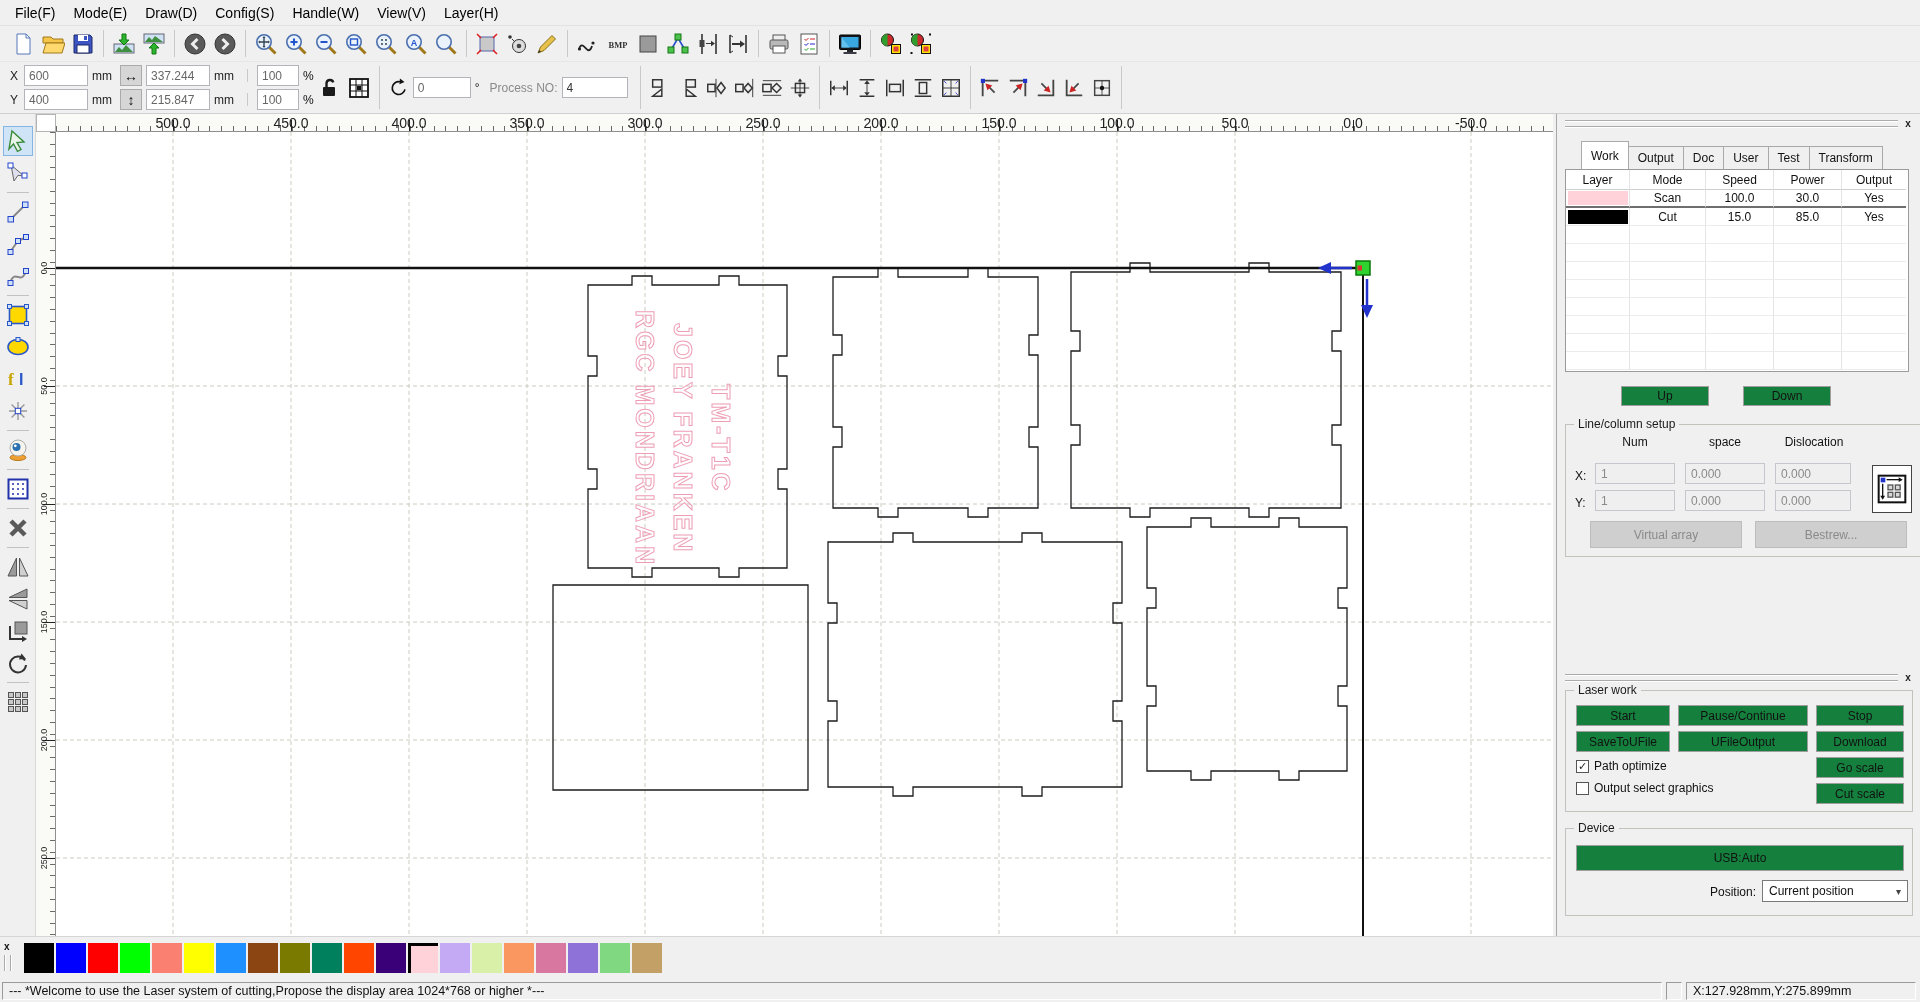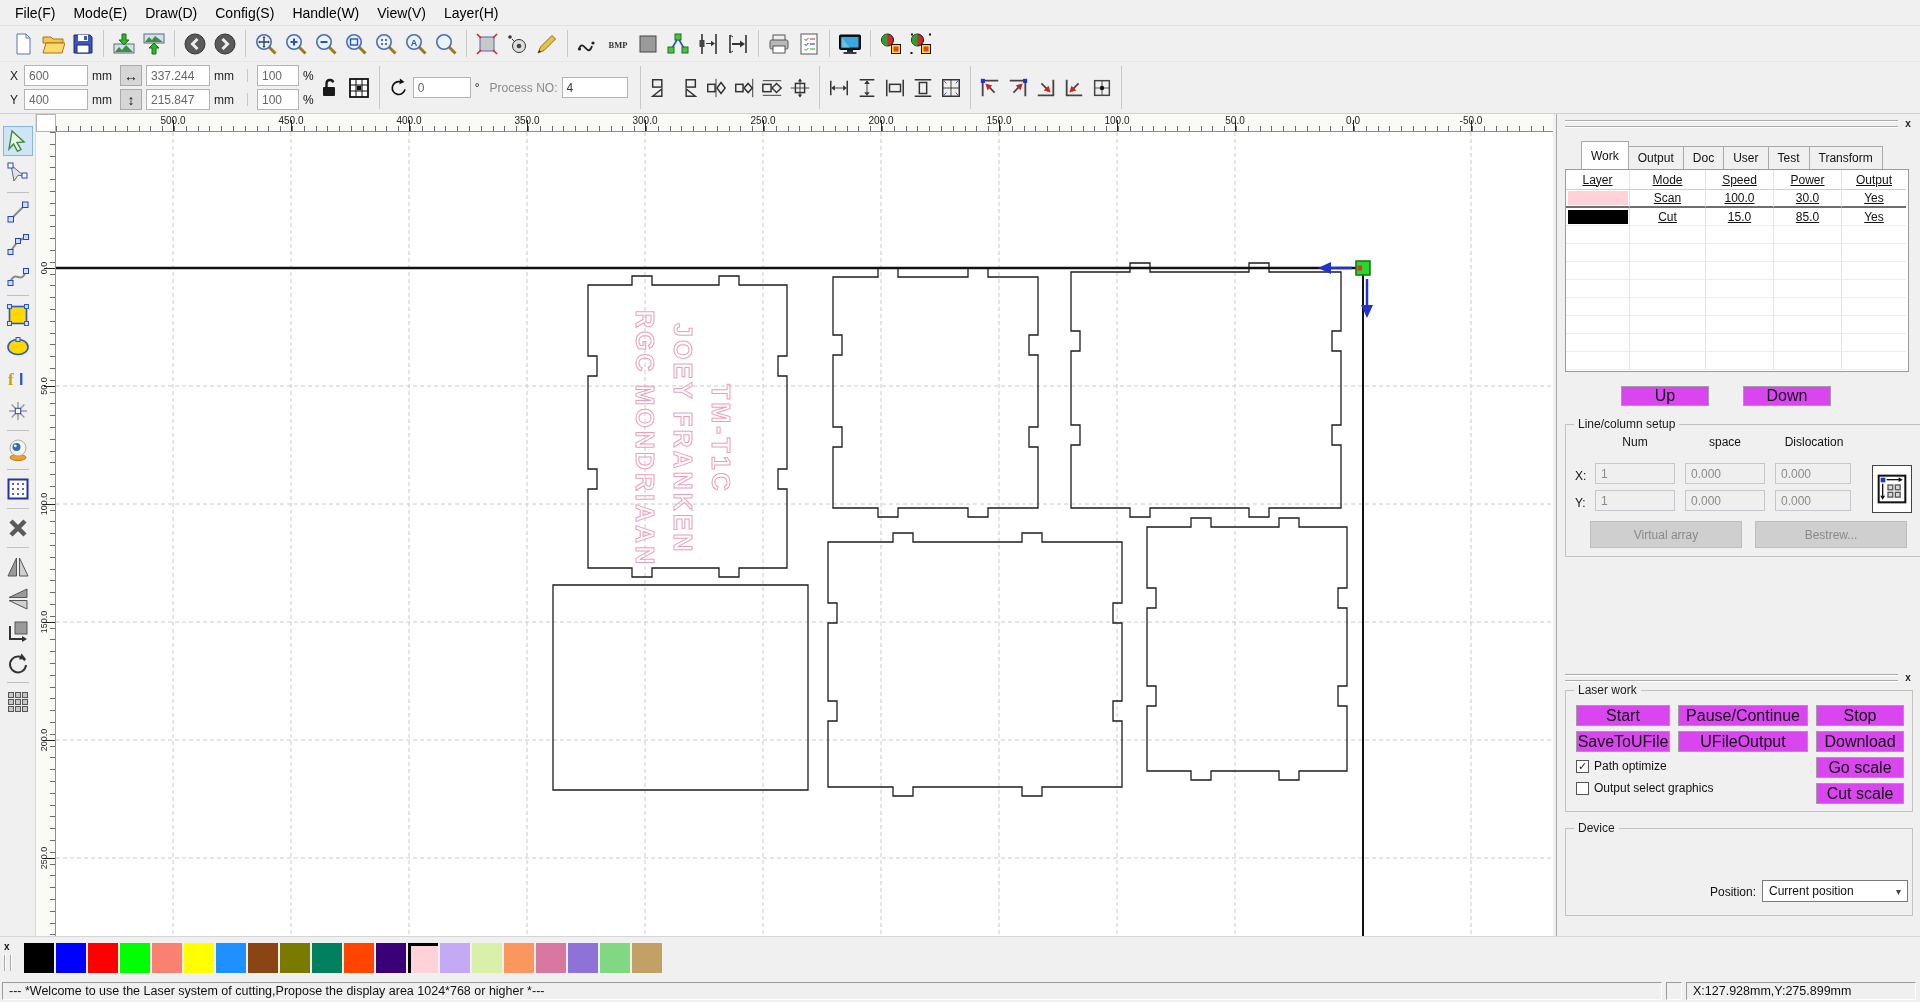--- a/index.html
+++ b/index.html
@@ -37,21 +37,21 @@
   #toolbox { position:absolute; left:0; top:0; width:36px; height:822px; background:#f0f0f0; border-right:1px solid #d8d8d8; padding-top:10px; }
   .tool-btn { width:30px; height:30px; margin:2px auto; display:flex; align-items:center; justify-content:center; border:1px solid transparent; }
   .tool-btn svg { width:24px; height:24px; }
   .tool-btn.sel { background:#cfe4f7; border:1px solid #84b6e4; }
   .tool-sep { width:22px; height:1px; background:#c2c2c2; margin:4px auto; }
 
   #ruler-corner { position:absolute; left:36px; top:0; width:20px; height:18px; background:#fff; border:1px solid #b4b4b4; }
   #hruler { position:absolute; left:56px; top:0; width:1497px; height:18px; background:#fafaf6; border-bottom:1px solid #8e8e8e;
     background-image:repeating-linear-gradient(to right,#6a6a6a 0 1px,transparent 1px 11.8px);
     background-size:100% 5px; background-position:0 100%; background-repeat:no-repeat; }
-  .hr-lab { position:absolute; top:1px; transform:translateX(-50%); font-size:10px; color:#222; }
+  .hr-lab { position:absolute; top:1px; transform:translateX(-50%); font-size:14px; color:#222; }
   .hr-tick { position:absolute; bottom:0; width:1px; height:11px; background:#222; }
   #vruler { position:absolute; left:36px; top:18px; width:20px; height:804px; background:#fafaf6; border-right:1px solid #8e8e8e;
     background-image:repeating-linear-gradient(to bottom,#6a6a6a 0 1px,transparent 1px 11.8px);
     background-size:5px 100%; background-position:100% 0; background-repeat:no-repeat; }
   .vr-lab { position:absolute; left:2px; transform:translate(0,-50%) rotate(-90deg); transform-origin:center; font-size:9px; color:#222; width:26px; text-align:center; margin-left:-7px; }
   .vr-tick { position:absolute; right:0; height:1px; width:11px; background:#222; }
 
   #canvas { position:absolute; left:56px; top:18px; width:1497px; height:804px; background:#ffffff; overflow:hidden; }
   #design-svg { position:absolute; left:0; top:0; }
   #engrave { position:absolute; left:570px; top:166px; width:118px; height:282px;
@@ -61,27 +61,27 @@
 
   
   #rpanel { position:absolute; left:1556px; top:0; width:364px; height:822px; background:#f0f0f0; border-left:1px solid #a8a8a8; }
   .grip { position:absolute; left:8px; right:22px; height:8px; border-top:2px groove #fff; border-bottom:2px groove #fff; }
   .panel-x { position:absolute; right:5px; width:14px; height:14px; font-size:10px; font-weight:bold; color:#222; text-align:center; line-height:14px; }
   #rtabs { position:absolute; left:10px; top:26px; height:29px; display:flex; align-items:flex-end;margin-left:14px; }
   .rtab { padding:4px 9px; font-size:12px; color:#111; background:#f0f0f0; border:1px solid #a9a9a9; border-bottom:none; margin-right:-1px; height:23px; }
   .rtab.active { background:#fff; height:28px; padding-top:7px; position:relative; z-index:2; }
   #ltable { position:absolute; left:8px; top:55px; width:344px; height:203px; background:#fff; border:1px solid #9a9a9a; font-size:12px; }
   .trow { display:flex; }
-  .tcell { border-right:1px solid #e4e4e4; border-bottom:1px solid #ececec; display:flex; align-items:center; justify-content:center; overflow:hidden;text-decoration:underline; }
+  .tcell { border-right:1px solid #e4e4e4; border-bottom:1px solid #ececec; display:flex; align-items:center; justify-content:center; overflow:hidden; }
   .thead .tcell { height:20px; border-bottom:1px solid #cfcfcf; font-size:12px; }
   .tdata .tcell { height:18px; }
   .tdata.sel .tcell { border-bottom:2px solid #6e6e6e; }
   .c0{width:64px;} .c1{width:76px;} .c2{width:68px;} .c3{width:68px;} .c4{width:64px; border-right:none;}
   .swatch { width:60px; height:14px; }
-  .btn { background:#d946ef; border:1px solid #9e9e9e; font-size:16px; color:#111; display:flex; align-items:center; justify-content:center; font-family:"Liberation Sans",sans-serif; }
+  .btn { background:#15803d; border:1px solid #9e9e9e; font-size:12px; color:#111; display:flex; align-items:center; justify-content:center; font-family:"Liberation Sans",sans-serif; }
   #btn-up { position:absolute; left:64px; top:272px; width:88px; height:20px; }
   #btn-down { position:absolute; left:186px; top:272px; width:88px; height:20px; }
 
   .groupbox { position:absolute; border:1px solid #c3c3bd; }
   .gtitle { position:absolute; top:-8px; left:8px; background:#f0f0f0; padding:0 4px; font-size:12px; color:#1a1a1a; }
   #grp-linecol { left:8px; top:310px; width:356px; height:133px; }
   .lc-head { position:absolute; top:10px; font-size:12px; color:#111; text-align:center; }
   .lc-lab { position:absolute; font-size:12px; color:#111; }
   .lc-in { position:absolute; height:21px; border:1px solid #c6c6cc; background:#efefef; color:#8a8a8a; font-size:12px; padding:0 5px; font-family:"Liberation Sans",sans-serif; }
   #arrdir { position:absolute; right:8px; top:40px; width:40px; height:48px; background:#fff; border:1px solid #444; display:flex; align-items:center; justify-content:center; }
@@ -890,20 +890,21 @@
       <div class="chk-row" style="left:10px;top:90px">
         <span class="chk" id="chk-output"></span>
         <span>Output select graphics</span>
       </div>
       <div class="btn lw-btn" style="left:250px;top:66px;width:88px">Go scale</div>
       <div class="btn lw-btn" style="left:250px;top:92px;width:88px">Cut scale</div>
     </div>
 
     <div id="grp-device" class="groupbox">
       <span class="gtitle">Device</span>
+      <div id="dev-port" class="btn">USB:Auto</div>
       <span id="pos-label">Position:</span>
       <div id="pos-select">
         <span>Current position</span>
         <span class="chev">▾</span>
       </div>
     </div>
   </div>
 </div>
 
 <div id="palette">

